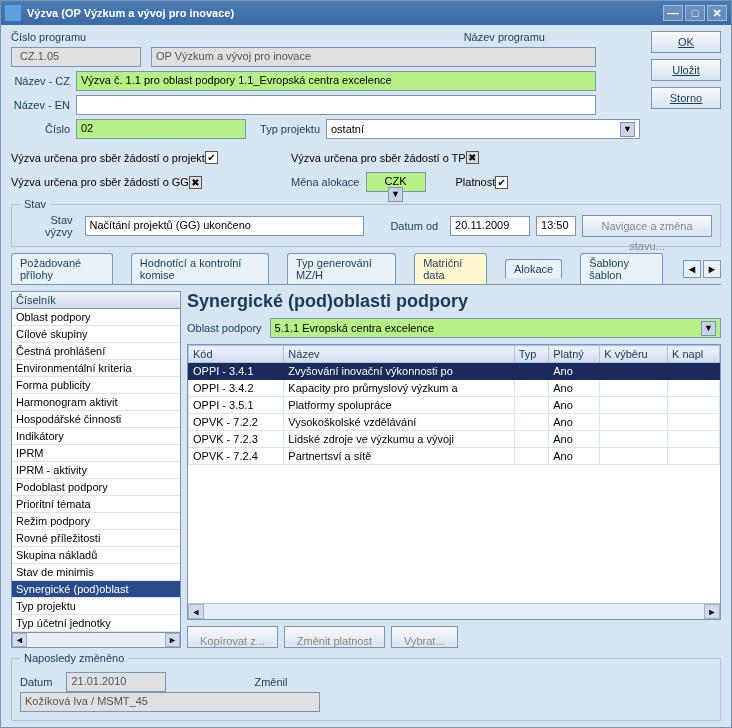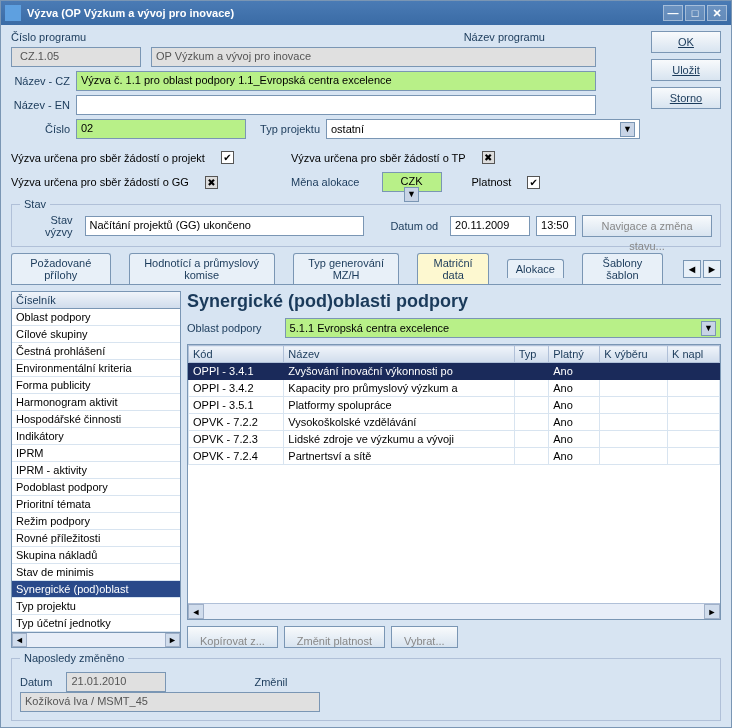--- a/index.html
+++ b/index.html
@@ -22,28 +22,28 @@
 .dd .arrow { width:15px; height:15px; background:#c8d4e6; border:1px solid #7a96b4; text-align:center; line-height:13px; font-size:9px; }
 .green { background: #b8f088; }
 .gray { background: #e0e0e0; color: #555; }
 
 .right-buttons { position: absolute; right: 0; top: 0; width: 70px; display: flex; flex-direction: column; gap: 6px; }
 .btn { height: 22px; border: 1px solid #7a96b4; background: linear-gradient(#f8fafc, #d8e4f0); text-align: center; line-height: 20px; cursor: pointer; color: #1a3a5a; text-decoration: underline; }
 
 fieldset { border: 1px solid #b0c0d8; padding: 4px 8px 8px 8px; margin-top: 4px; }
 legend { color: #1a3a5a; padding: 0 4px; }
 
-.chk-row { display:flex; align-items:center; gap:16px; margin: 2px 0;}
+.chk-row { display:flex; align-items:center; gap:0; margin: 2px 0;}
 .chk { width:13px; height:13px; border:1px solid #555; background:#fff; display:inline-flex; align-items:center; justify-content:center; font-size:10px;}
 
 .stav-row { display:flex; align-items:center; gap:6px;}
 .nav-btn { width:130px; height:22px; border:1px solid #7a96b4; background: linear-gradient(#f8fafc, #d8e4f0); text-align:center; line-height:20px; color:#888;}
 
 .tabs { display:flex; align-items:center; border-bottom:1px solid #7a96b4; margin-top:6px; position:relative;}
-.tab { padding:3px 8px; border:1px solid #7a96b4; border-bottom:none; background:#e8f0f8; margin-right:18px; color:#1a3a5a; cursor:pointer; border-radius: 3px 3px 0 0; text-align: center;}
+.tab { padding:3px 8px; border:1px solid #7a96b4; border-bottom:none; background:#e8f0f8; margin-right:18px; color:#1a3a5a; cursor:pointer; border-radius: 3px 3px 0 0;}
 .tab.active { background:#fdf8d0; }
 .tab-scroll { margin-left:auto; display:flex;}
 .tab-scroll div { width:18px; height:18px; border:1px solid #7a96b4; background:#e8f0f8; text-align:center; line-height:16px; cursor:pointer; margin-left:2px;}
 
 .main-panel { flex:1; display:flex; gap:6px; margin-top:6px; overflow:hidden; min-height: 340px;}
 .sidebar { width:170px; border:1px solid #7a96b4; background:#fff; display:flex; flex-direction:column; overflow:hidden;}
 .sidebar .hdr { background: linear-gradient(#f0f4fa, #d0dcec); border-bottom:1px solid #7a96b4; padding:2px 4px; color:#1a3a5a;}
 .sidebar .items { flex:1; overflow:hidden;}
 .sidebar .item { padding:2px 4px; border-bottom:1px solid #d8e4f0; cursor:pointer; white-space:nowrap; overflow:hidden; text-overflow:ellipsis;}
 .sidebar .item.sel { background:#2a4a8a; color:#fff;}
@@ -157,21 +157,21 @@
           <div class="input" style="width:280px;">Načítání projektů (GG) ukončeno</div>
           <span class="lbl" style="margin-left:20px;">Datum od</span>
           <div class="input" style="width:80px;">20.11.2009</div>
           <div class="input" style="width:40px;">13:50</div>
           <div class="nav-btn">Navigace a změna stavu...</div>
         </div>
       </fieldset>
 
       <div class="tabs">
         <div class="tab">Požadované přílohy</div>
-        <div class="tab">Hodnotící a průmyslový komise</div>
+        <div class="tab">Hodnotící a kontrolní komise</div>
         <div class="tab">Typ generování MZ/H</div>
         <div class="tab active">Matriční data</div>
         <div class="tab">Alokace</div>
         <div class="tab">Šablony šablon</div>
         <div class="tab-scroll">
           <div>◄</div>
           <div>►</div>
         </div>
       </div>
 
@@ -205,21 +205,21 @@
               <div class="track"></div>
               <div class="sb">►</div>
             </div>
           </div>
         </div>
 
         <div class="detail">
           <h2>Synergické (pod)oblasti podpory</h2>
           <div class="obl-row">
             <span class="lbl">Oblast podpory</span>
-            <div class="dd green" style="flex:1; margin-left:17px;">
+            <div class="dd green" style="flex:1; margin-left:2px;">
               <span>5.1.1 Evropská centra excelence</span>
               <span class="arrow">▼</span>
             </div>
           </div>
           <div class="grid-wrap">
             <div class="grid">
               <table>
                 <thead>
                     <tr id="grid-head">
                       <th>Kód</th>

